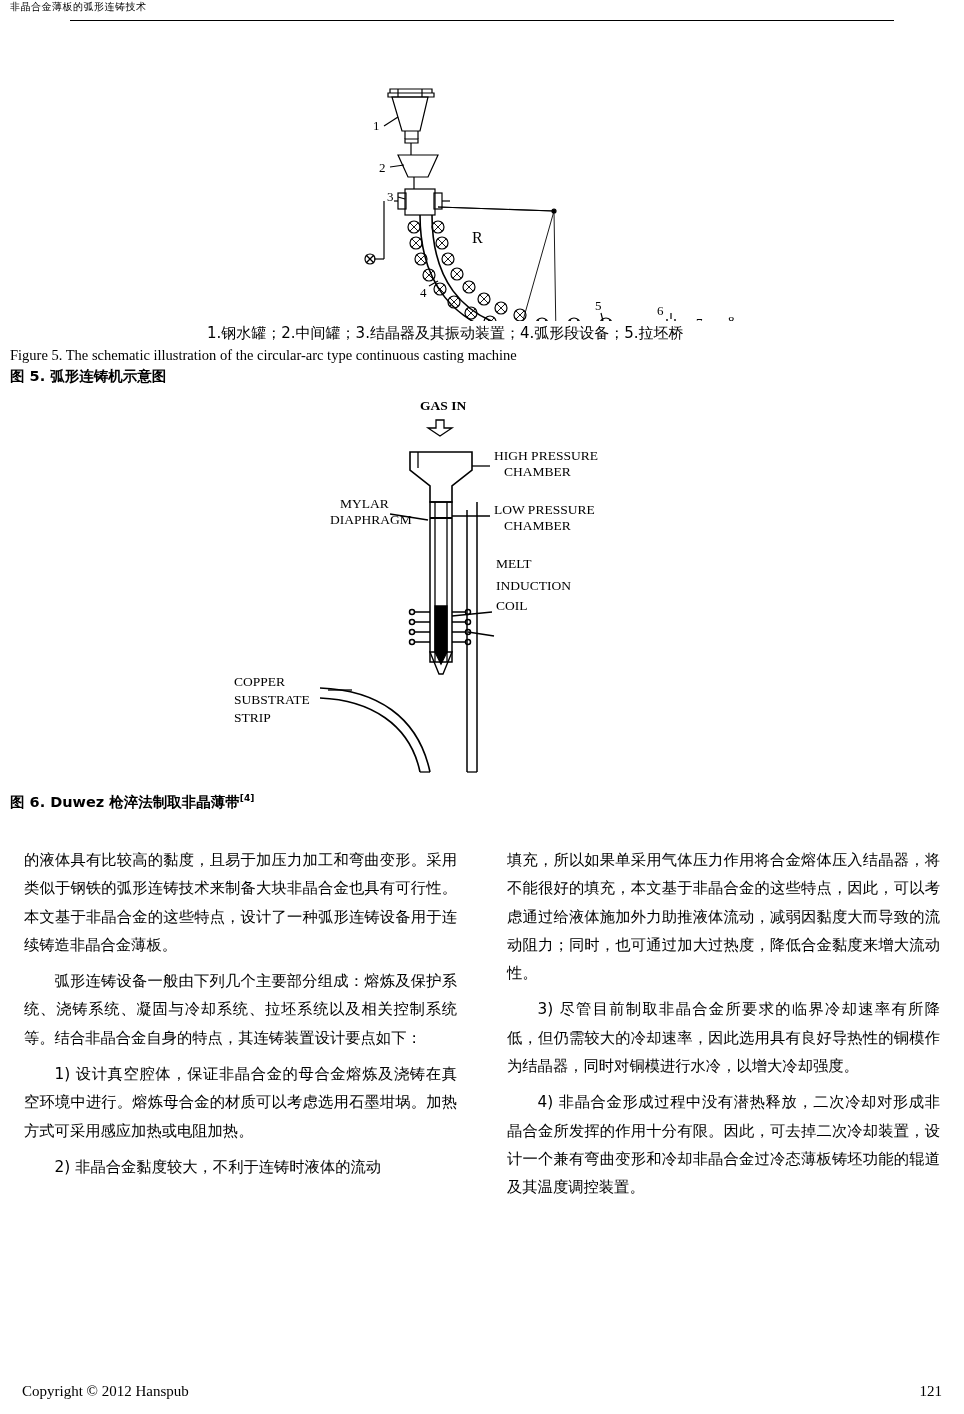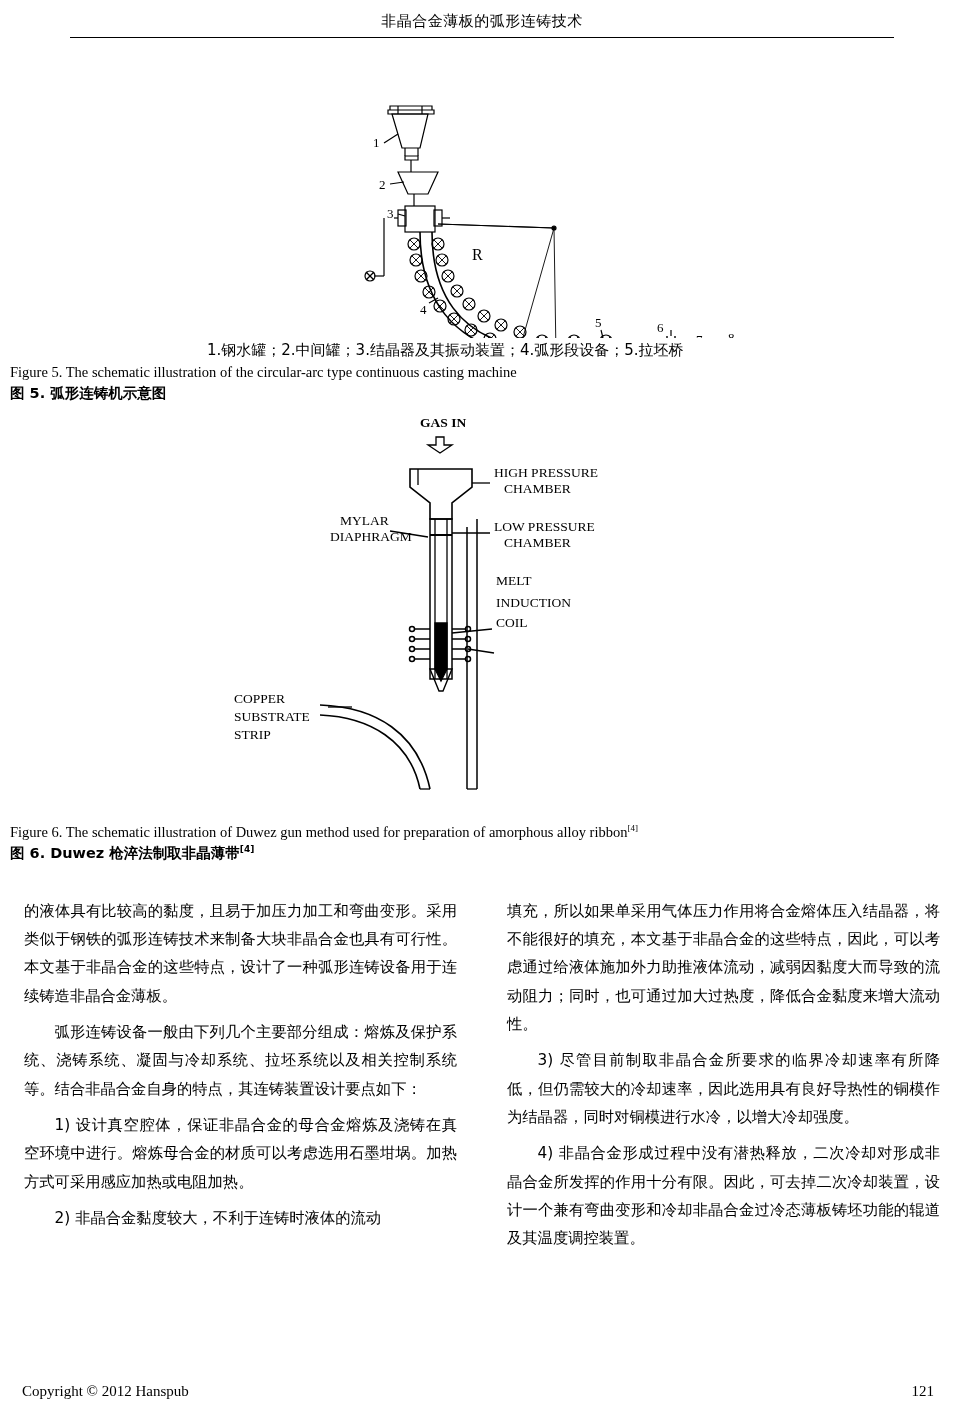--- a/index.html
+++ b/index.html
@@ -16,24 +16,23 @@
   }
   .page {
     position: relative;
     width: 964px;
     height: 1414px;
     box-sizing: border-box;
     padding: 0 10px;
   }
   
   .running-head {
-    text-align: center;
+    text-align: left;
     font-family: "DejaVu Sans", sans-serif;
-    font-size: 15px;
-    padding-top: 12px;
+    font-size: 10px;
     letter-spacing: 0.5px;
   }
   .head-rule {
     border-bottom: 1px solid #000;
     margin: 6px 60px 0 60px;
     height: 0;
   }
 
   
   .fig5-wrap {
@@ -92,21 +91,21 @@
     line-height: 1.85;
     text-align: justify;
   }
   .col p { margin: 8px; }
   .indent2 { text-indent: 2em; }
 
   
   .footer {
     position: absolute;
     left: 0;
-    right: 8px;
+    right: 0;
     bottom: 14px;
     padding: 0 22px;
     display: flex;
     justify-content: space-between;
     font-family: "Liberation Serif", serif;
     font-size: 15px;
   }
   .footer-rule {
     position: absolute;
     left: 22px;
@@ -336,23 +335,20 @@
         <text x="374" y="178">MELT</text>
         <text x="374" y="200">INDUCTION</text>
         <text x="374" y="220">COIL</text>
         <text x="112" y="296">COPPER</text>
         <text x="112" y="314">SUBSTRATE</text>
         <text x="112" y="332">STRIP</text>
       </g>
     </svg>
   </div>
 
-  <div class="fig-caption-en">
-    <span>Figure 6.  The schematic illustration of Duwez gun method used for preparation of amorphous alloy ribbon</span><sup>[4]</sup>
-  </div>
   <div class="fig-caption-cn">
     <span>图 6. Duwez 枪淬法制取非晶薄带</span><sup>[4]</sup>
   </div>
 
   <div class="body-cols">
     <div class="col">
       <p>的液体具有比较高的黏度，且易于加压力加工和弯曲变形。采用类似于钢铁的弧形连铸技术来制备大块非晶合金也具有可行性。本文基于非晶合金的这些特点，设计了一种弧形连铸设备用于连续铸造非晶合金薄板。</p>
       <p class="indent2">弧形连铸设备一般由下列几个主要部分组成：熔炼及保护系统、浇铸系统、凝固与冷却系统、拉坯系统以及相关控制系统等。结合非晶合金自身的特点，其连铸装置设计要点如下：</p>
       <p class="indent2">1)  设计真空腔体，保证非晶合金的母合金熔炼及浇铸在真空环境中进行。熔炼母合金的材质可以考虑选用石墨坩埚。加热方式可采用感应加热或电阻加热。</p>
       <p class="indent2">2)  非晶合金黏度较大，不利于连铸时液体的流动</p>

